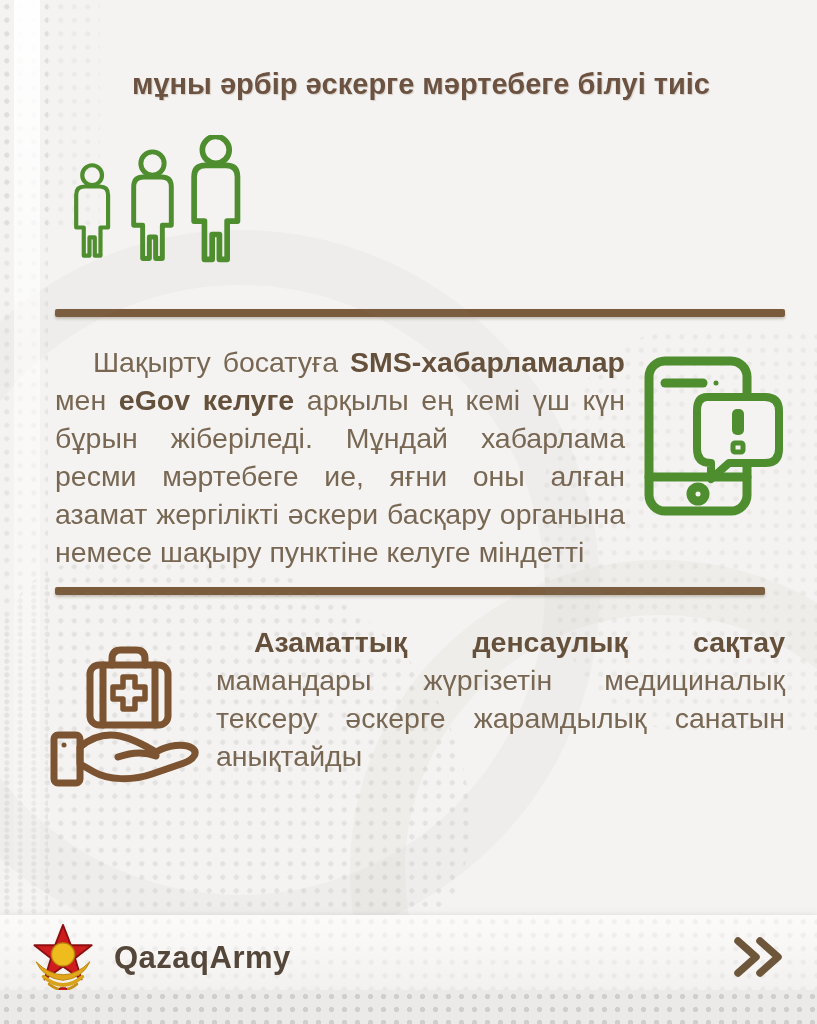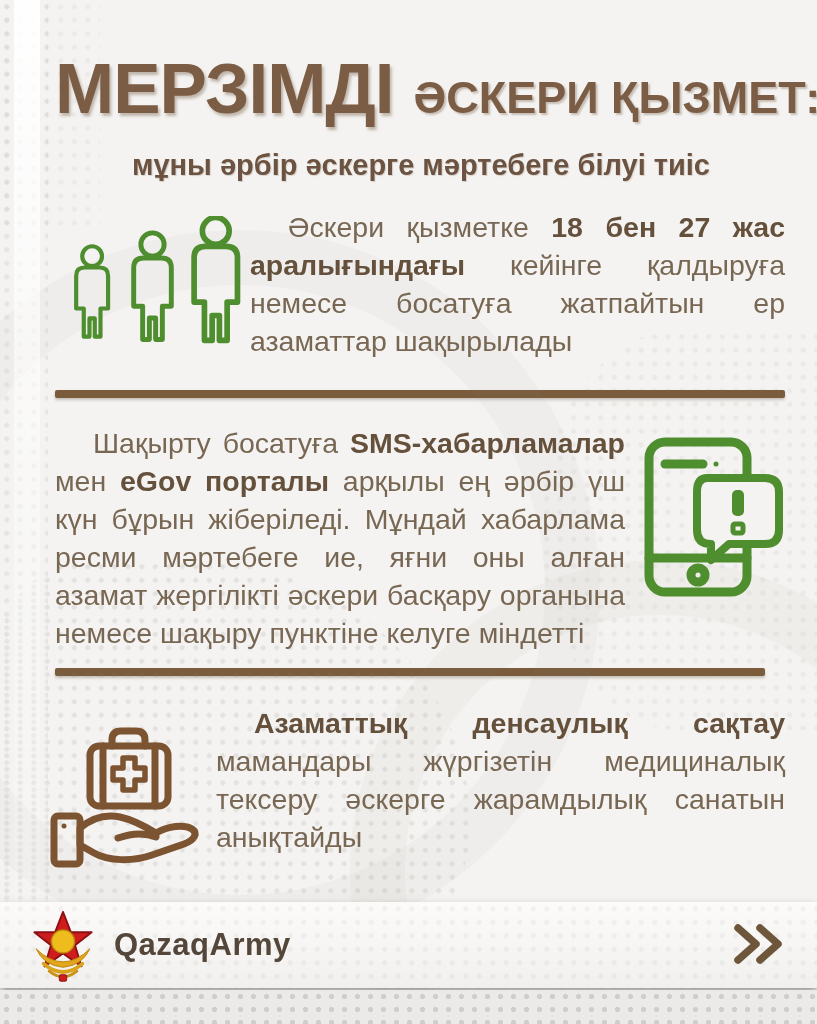--- a/index.html
+++ b/index.html
@@ -71,21 +71,21 @@
 
   .divider {
     height: 8px; margin: 16px 32px 0 55px;
     background: #7a5b3b; border-radius: 2px;
     box-shadow: 0 2px 3px rgba(60,40,20,0.25);
   }
   .divider2 { margin-right: 52px; }
 
   
   .footer {
-    position: absolute; left: 0; bottom: 36px; width: 817px; height: 86px;
+    position: absolute; left: 0; bottom: 23px; width: 817px; height: 86px;
     background:
       radial-gradient(rgba(125,120,114,0.08) 2.3px, transparent 2.9px),
       linear-gradient(180deg, #fcfbfa, #f1f0ee);
     background-size: 13.5px 13.5px, auto;
     box-shadow: 0 5px 9px rgba(70,65,60,0.5);
     display: flex; align-items: center;
   }
   .brand { display: flex; align-items: center; gap: 18px; margin-left: 30px; }
   .brand-name { font-size: 31px; font-weight: bold; color: #55463a; letter-spacing: 0.5px; }
   .next-btn {
@@ -107,24 +107,20 @@
 
   <div class="dots dots-left"></div>
   <div class="dots dots-tl"></div>
   <div class="dots dots-bl"></div>
   <div class="dots dots-right"></div>
   <div class="ring ring1"></div>
   <div class="ring ring2"></div>
   <div class="left-sheen"></div>
 
   <div class="header">
-    <div class="title-row">
-      <span class="title-main">МЕРЗІМДІ</span>
-      <span class="title-sub">ӘСКЕРИ ҚЫЗМЕТ:</span>
-    </div>
     <div class="subtitle">мұны әрбір әскерге мәртебеге білуі тиіс</div>
   </div>
 
   <div class="section sec1">
     <div class="icon-box icon-people">
       <svg width="185" height="158" viewBox="0 0 190 162" fill="none" stroke="#4e8e2f" stroke-width="5.5" stroke-linejoin="round" stroke-linecap="round">
 
         <g transform="translate(33,52) scale(0.78)">
           <circle cx="0" cy="-14" r="13"></circle>
           <path d="M-21,12 Q-21,1 -10,1 L10,1 Q21,1 21,12 L21,55 L11,55 L11,92 L3.5,92 L3.5,68 L-3.5,68 L-3.5,92 L-11,92 L-11,55 L-21,55 Z"></path>
@@ -134,27 +130,26 @@
           <circle cx="0" cy="-14" r="13"></circle>
           <path d="M-21,12 Q-21,1 -10,1 L10,1 Q21,1 21,12 L21,55 L11,55 L11,92 L3.5,92 L3.5,68 L-3.5,68 L-3.5,92 L-11,92 L-11,55 L-21,55 Z"></path>
         </g>
 
         <g transform="translate(160,30) scale(1.06)">
           <circle cx="0" cy="-14" r="13"></circle>
           <path d="M-21,12 Q-21,1 -10,1 L10,1 Q21,1 21,12 L21,55 L11,55 L11,92 L3.5,92 L3.5,68 L-3.5,68 L-3.5,92 L-11,92 L-11,55 L-21,55 Z"></path>
         </g>
       </svg>
     </div>
-    <p class="para"><span>Әскери қызметке </span><span class="b">18 бен 27 жас аралығындағы</span><span> кейінге қалдыруға немесе босатуға жатпайтын ер азаматтар шақырылады</span></p>
   </div>
 
   <div class="divider"></div>
 
   <div class="section sec2">
-    <p class="para"><span>Шақырту босатуға </span><span class="b">SMS-хабарламалар</span><span> мен </span><span class="b">eGov порталы</span><span> арқылы ең әрбір үш күн бұрын жіберіледі. Мұндай хабарлама ресми мәртебеге ие, яғни оны алған азамат жергілікті әскери басқару органына немесе шақыру пунктіне келуге міндетті</span></p>
+    <p class="para"><span>Шақырту босатуға </span><span class="b">SMS-хабарламалар</span><span> мен </span><span class="b">eGov келуге</span><span> арқылы ең кемі үш күн бұрын жіберіледі. Мұндай хабарлама ресми мәртебеге ие, яғни оны алған азамат жергілікті әскери басқару органына немесе шақыру пунктіне келуге міндетті</span></p>
     <div class="icon-box icon-phone">
       <svg width="150" height="178" viewBox="0 0 150 178" fill="none" stroke="#4e8e2f" stroke-width="9" stroke-linejoin="round" stroke-linecap="round">
         <rect x="12" y="8" width="98" height="150" rx="16"></rect>
         <line x1="28" y1="30" x2="66" y2="30"></line>
         <circle cx="79" cy="30" r="2.5" fill="#4e8e2f" stroke="none"></circle>
         <line x1="12" y1="124" x2="110" y2="124"></line>
         <circle cx="61" cy="141" r="7"></circle>
 
         <g>
           <path d="M70,44 L128,44 Q142,44 142,58 L142,96 Q142,110 128,110 L92,110 L74,126 L74,110 Q60,110 60,96 L60,58 Q60,44 70,44 Z" fill="#f4f3f1" stroke-width="8"></path>

